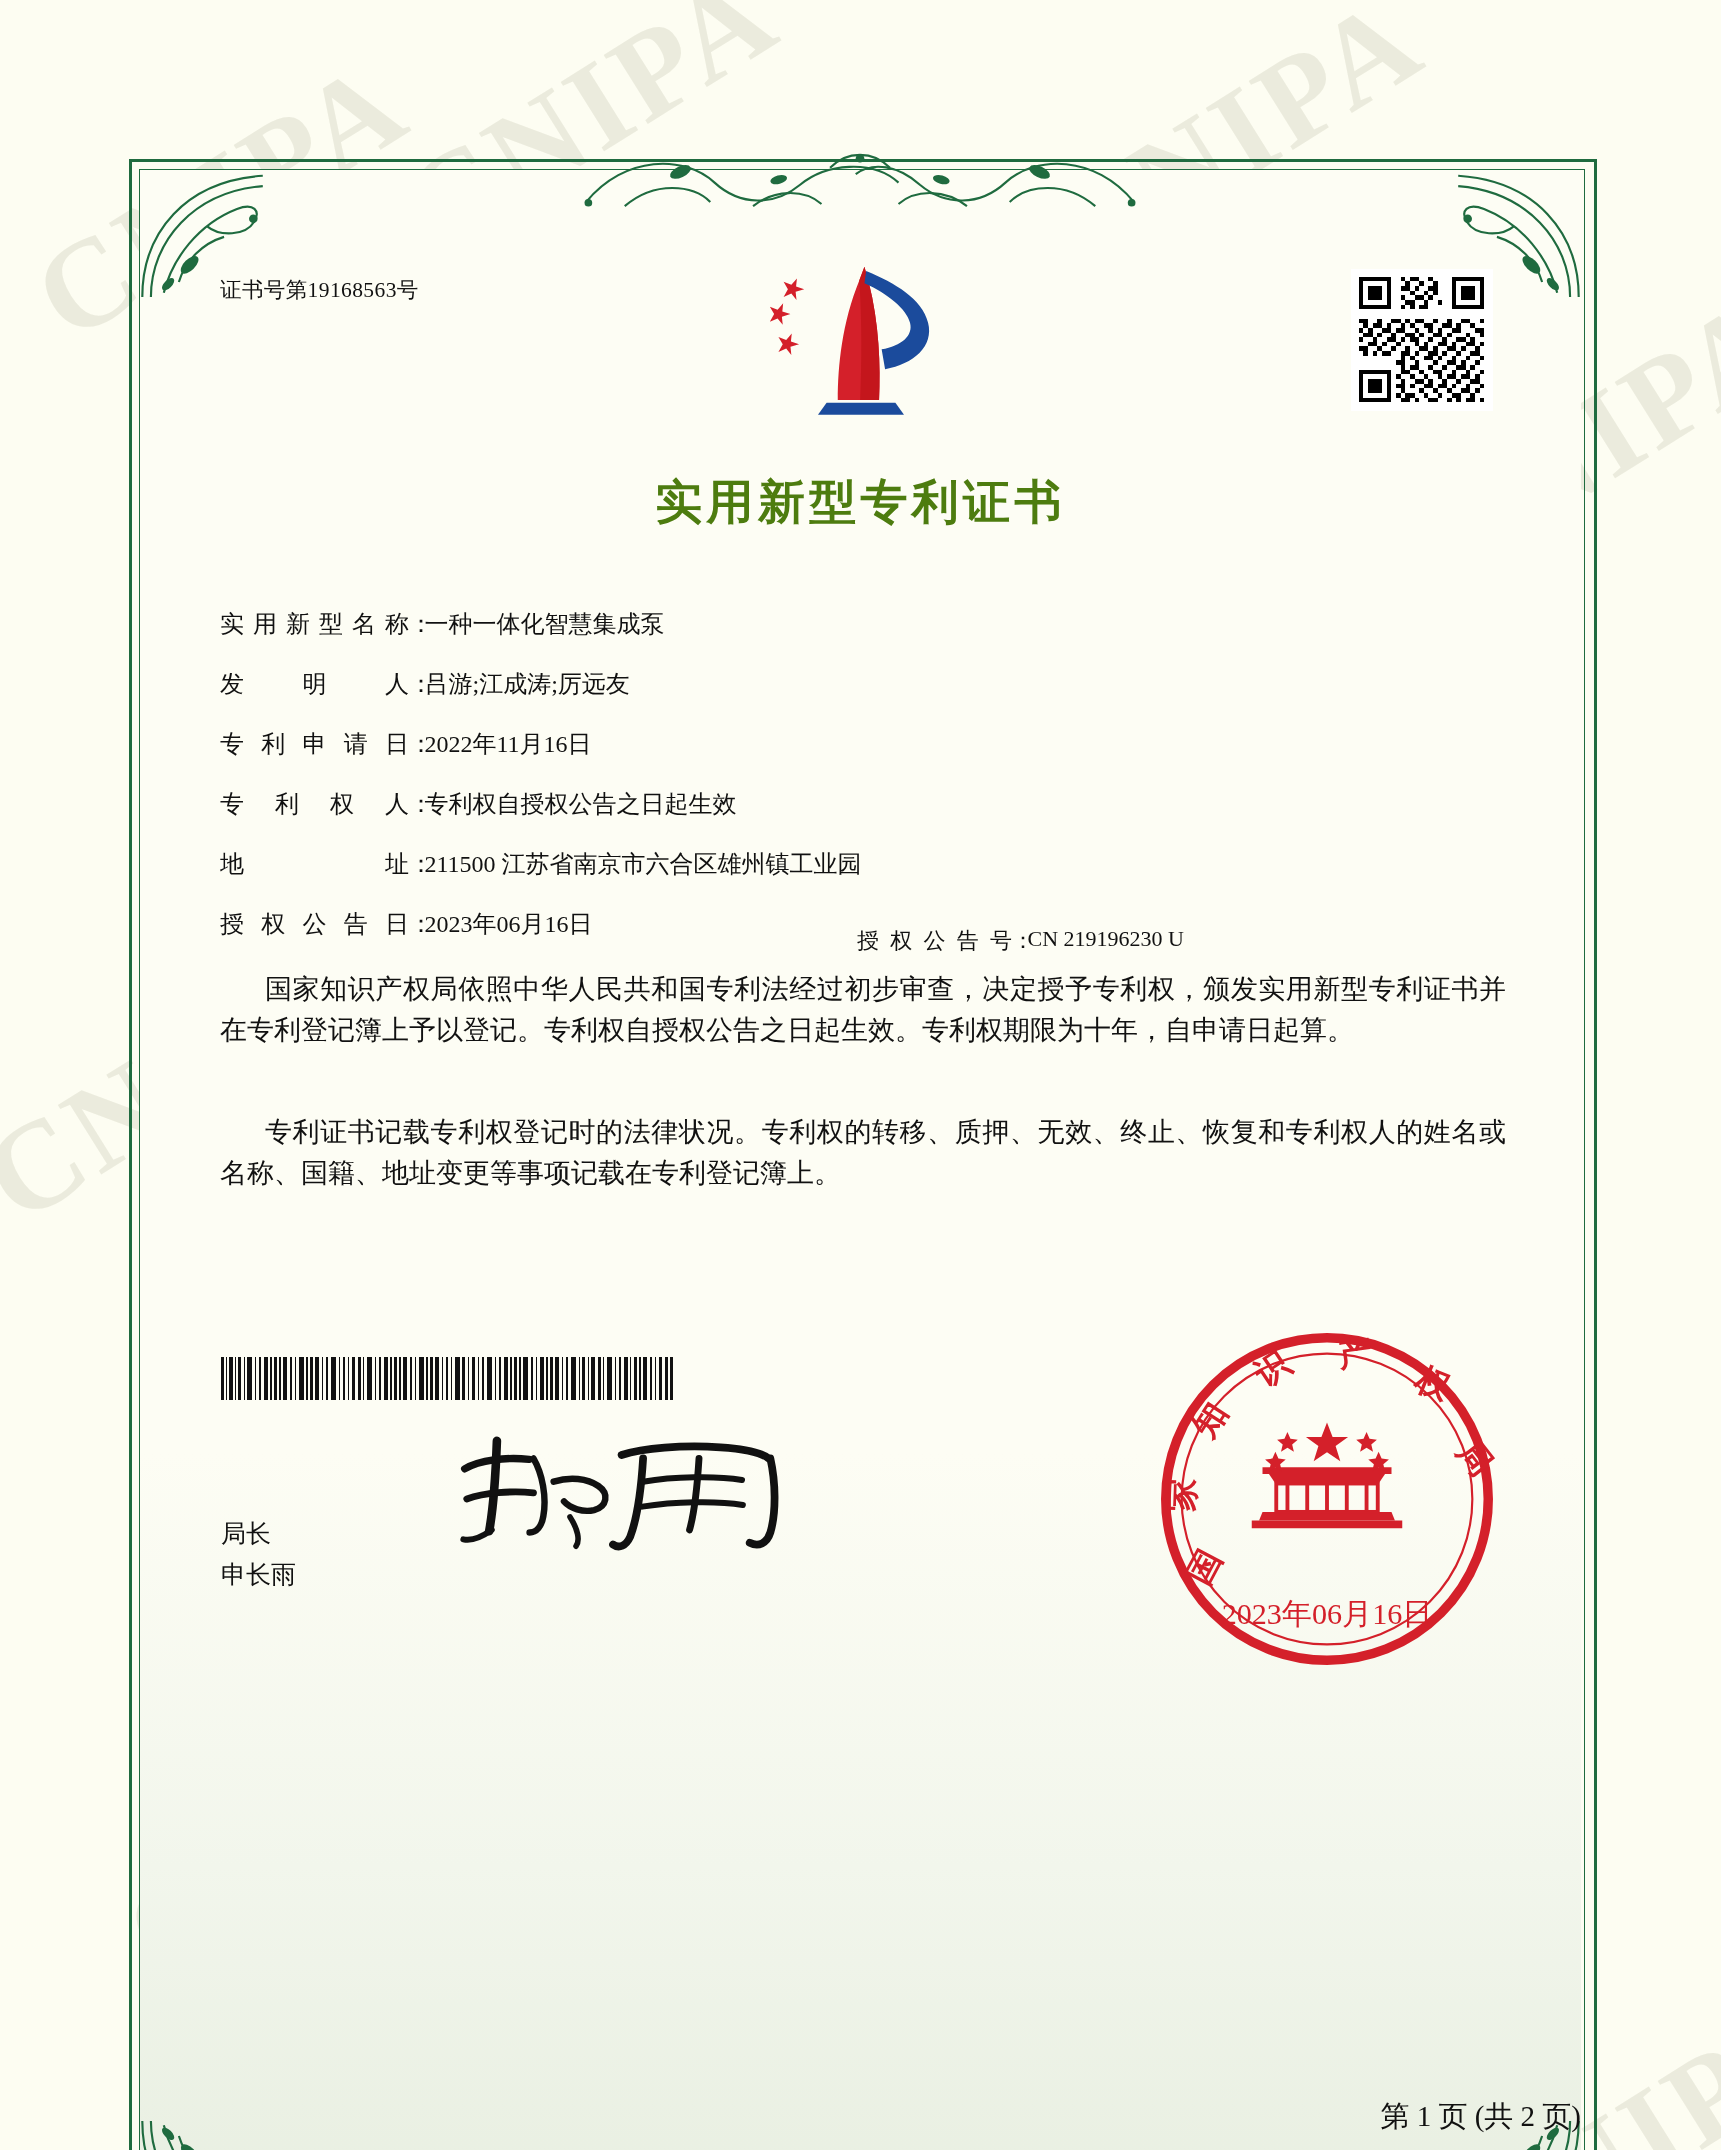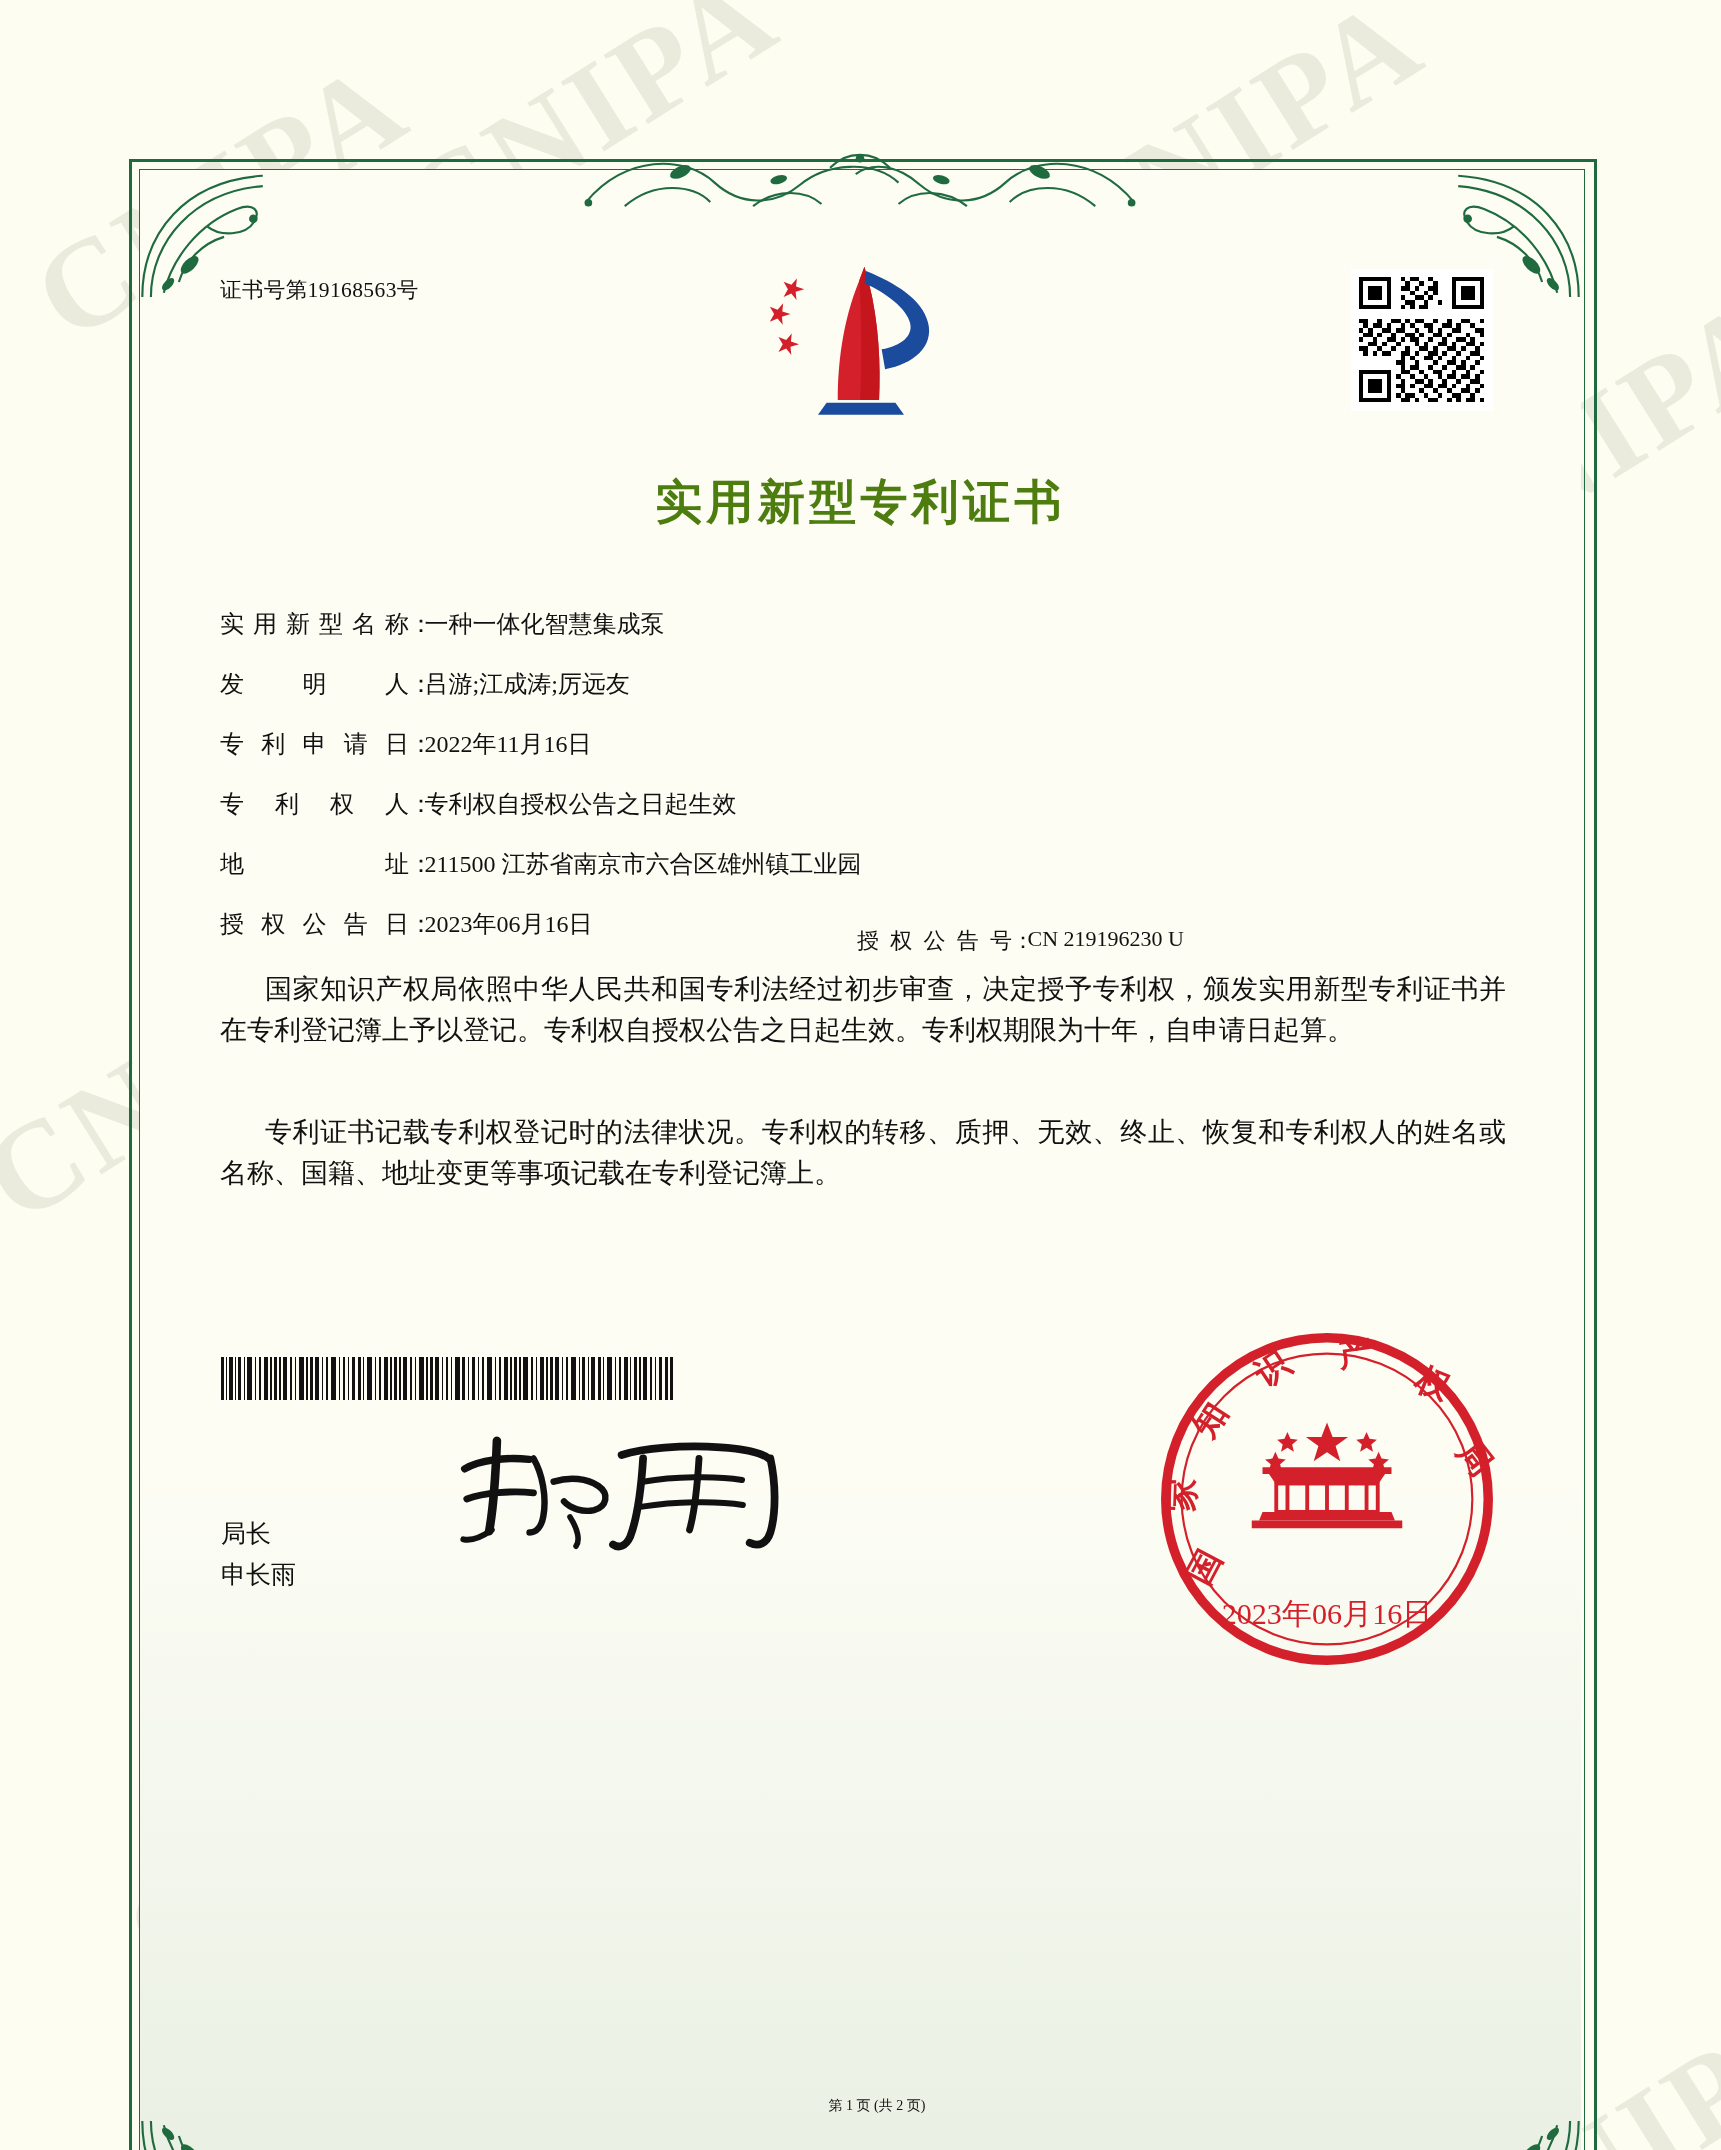--- a/index.html
+++ b/index.html
@@ -199,22 +199,22 @@
     top: 1157px;
     width: 344px;
     height: 344px;
   }
 
   .pagenum {
     position: absolute;
     left: 0;
     right: 0;
     top: 1927px;
-    text-align: center;
-    font-size: 14px;
+    text-align: right;
+    font-size: 29px;
     color: #111;
     padding-left: 33px;
   }
 </style>
 </head>
 <body>
 
 <div class="page">
 
   <div class="wm-layer">

